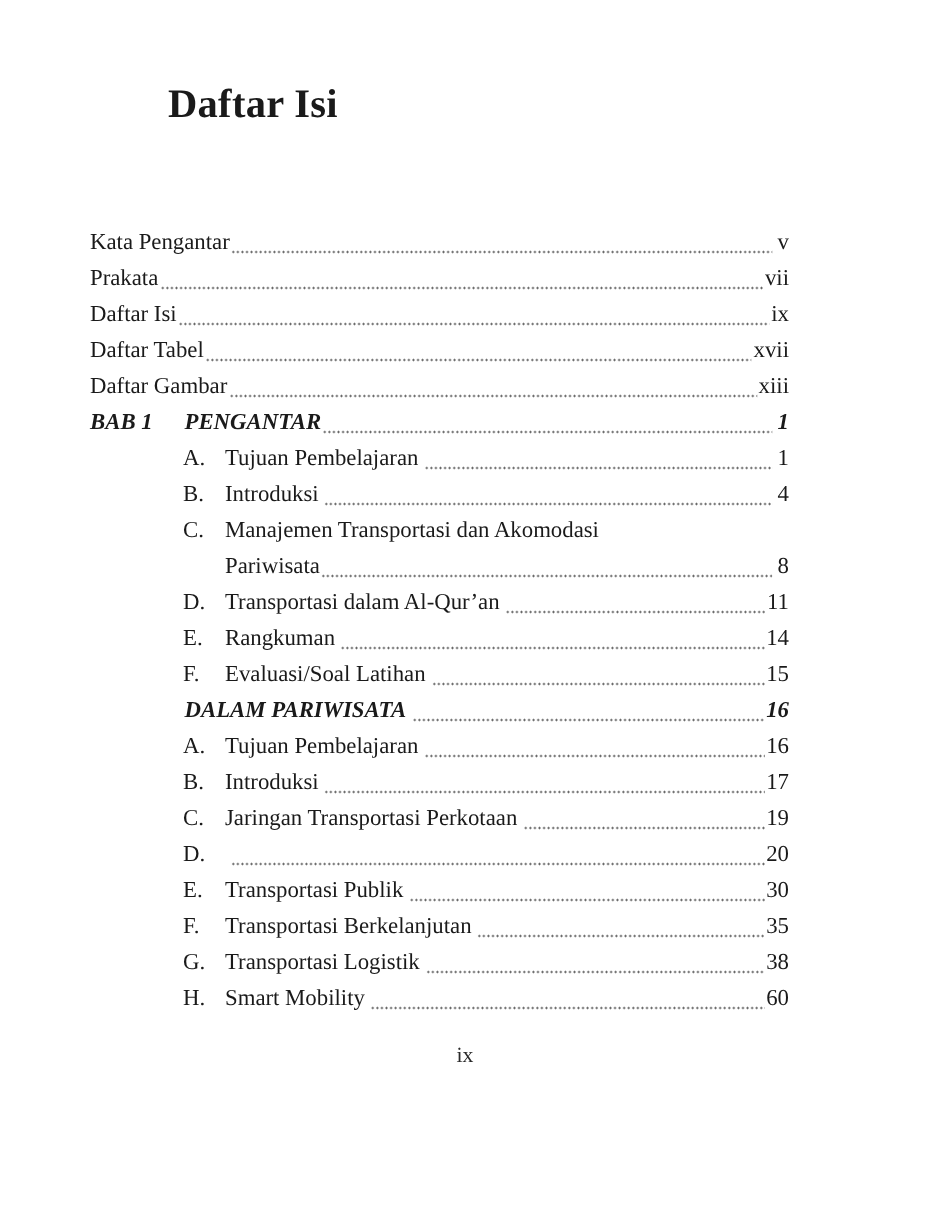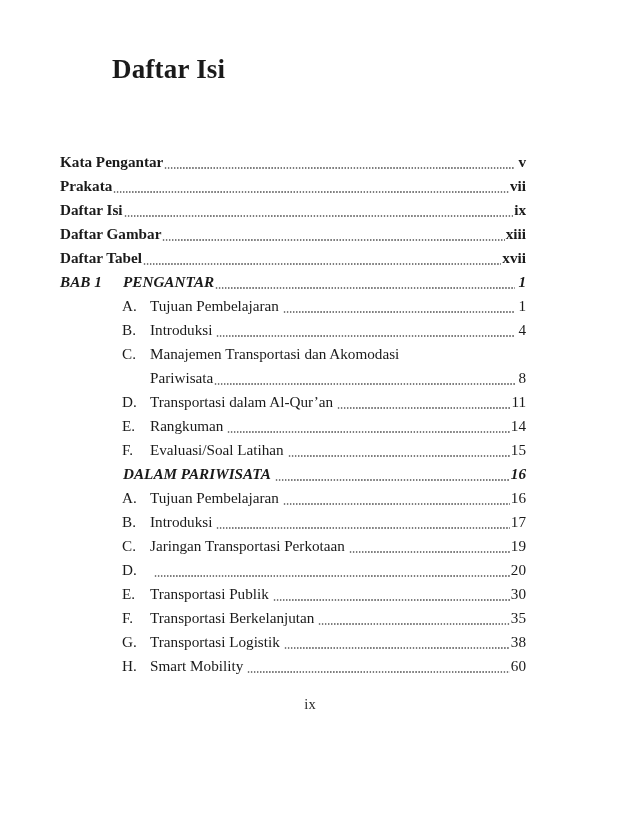--- a/index.html
+++ b/index.html
@@ -44,21 +44,20 @@
     width: 466px;
   }
 
   
   .row {
     display: flex;
     height: 24px;
     font-size: 15.2px;
     line-height: 24px;
     white-space: nowrap;
-    font-weight: bold;
   }
 
   .lbl { flex: 0 0 auto; }
 
   .leader {
     flex: 1 1 auto;
     overflow: hidden;
     position: relative;
     height: 24px;
     margin: 0 1px;
@@ -153,28 +152,28 @@
           <span class="lbl">Prakata</span>
           <span class="leader"></span>
           <span class="pg">vii</span>
         </div>
         <div class="row front">
           <span class="lbl">Daftar Isi</span>
           <span class="leader"></span>
           <span class="pg">ix</span>
         </div>
         <div class="row front">
+          <span class="lbl">Daftar Tabel</span>
+          <span class="leader"></span>
+          <span class="pg">xvii</span>
+        </div>
+        <div class="row front">
           <span class="lbl">Daftar Gambar</span>
           <span class="leader"></span>
           <span class="pg">xiii</span>
-        </div>
-        <div class="row front">
-          <span class="lbl">Daftar Tabel</span>
-          <span class="leader"></span>
-          <span class="pg">xvii</span>
         </div>
         <div class="chapline gap-before">
           <span class="bab">BAB 1</span>
           <span class="ctitle">PENGANTAR</span>
           <span class="leader"></span>
           <span class="pg">1</span>
         </div>
         <div class="subrow">
           <span class="indent"></span>
           <span class="letter">A.</span>

